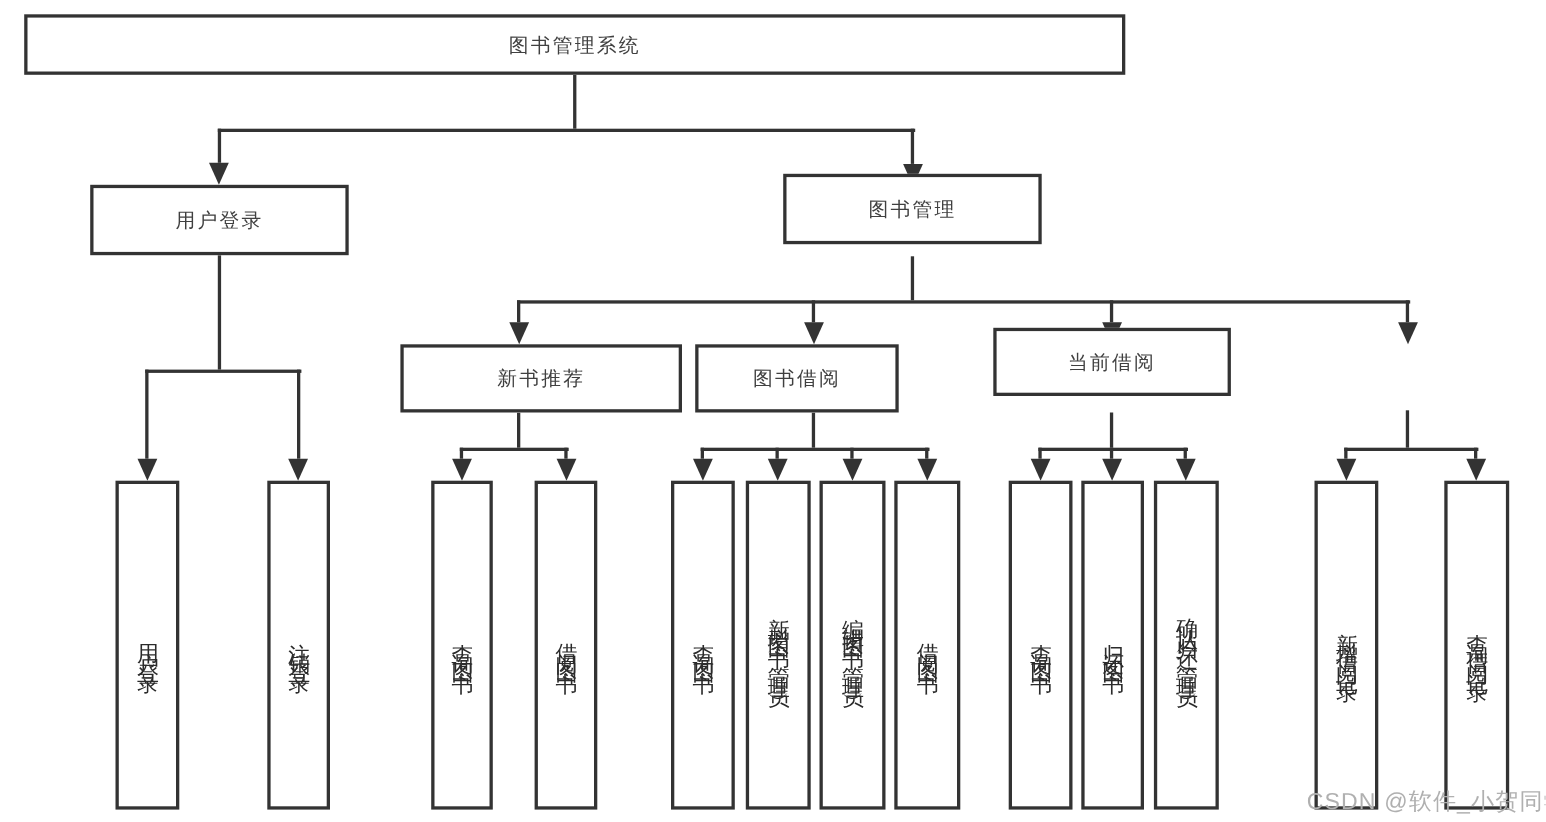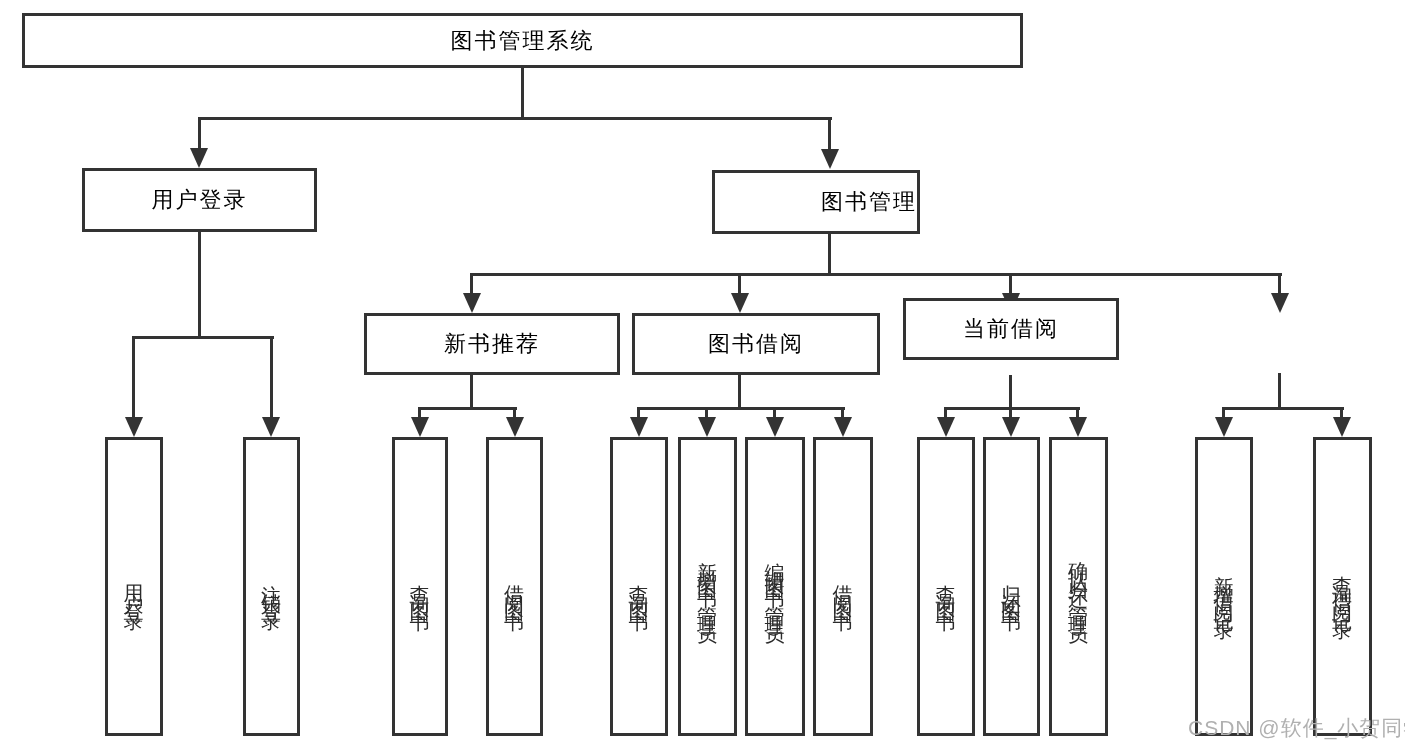--- a/index.html
+++ b/index.html
@@ -18,22 +18,22 @@
     position: absolute;
     background: #ffffff;
     border: 3px solid #333333;
     box-sizing: border-box;
     display: flex;
     align-items: center;
     justify-content: center;
     z-index: 2;
   }
   .hlabel {
-    font-size: 22px;
-    color: #000000;
+    font-size: 18px;
+    color: #404040;
     letter-spacing: 2px;
     white-space: nowrap;
   }
   .vlabel {
     writing-mode: vertical-rl;
     text-orientation: mixed;
     font-size: 20px;
     line-height: 1.2;
     letter-spacing: 9px;
     color: #2b2b2b;
@@ -74,21 +74,21 @@
     <div class="vline" style="left:198px; top:117px; height:31px;"></div>
     <div class="arrow" style="left:190px; top:148px;"></div>
     <div class="vline" style="left:828px; top:117px; height:32px;"></div>
     <div class="arrow" style="left:821px; top:149px;"></div>
   </div>
 
   <div class="box" style="left:82px; top:168px; width:235px; height:64px;">
     <span class="hlabel">用户登录</span>
   </div>
 
-  <div class="box" style="left:712px; top:170px; width:208px; height:64px;justify-content:flex-end;">
+  <div class="box" style="left:712px; top:158px; width:235px; height:64px;">
     <span class="hlabel">图书管理</span>
   </div>
 
   <div>
     <div class="vline" style="left:198px; top:232px; height:104px;"></div>
     <div class="hline" style="left:132px; top:336px; width:142px;"></div>
     <div class="vline" style="left:132px; top:336px; height:81px;"></div>
     <div class="arrow" style="left:125px; top:417px;"></div>
     <div class="vline" style="left:270px; top:336px; height:81px;"></div>
     <div class="arrow" style="left:262px; top:417px;"></div>
@@ -103,21 +103,21 @@
     <div class="arrow" style="left:731px; top:293px;"></div>
     <div class="vline" style="left:1009px; top:273px; height:20px;"></div>
     <div class="arrow" style="left:1002px; top:293px;"></div>
     <div class="vline" style="left:1278px; top:273px; height:20px;"></div>
     <div class="arrow" style="left:1271px; top:293px;"></div>
   </div>
 
   <div class="box" style="left:364px; top:313px; width:256px; height:62px;">
     <span class="hlabel">新书推荐</span>
   </div>
-  <div class="box" style="left:632px; top:313px; width:248px; height:62px;">
+  <div class="box" style="left:632px; top:313px; width:185px; height:62px;">
     <span class="hlabel">图书借阅</span>
   </div>
   <div class="box" style="left:903px; top:298px; width:216px; height:62px;">
     <span class="hlabel">当前借阅</span>
   </div>
 
   <div>
     <div class="vline" style="left:470px; top:375px; height:32px;"></div>
     <div class="hline" style="left:418px; top:407px; width:99px;"></div>
     <div class="vline" style="left:418px; top:407px; height:10px;"></div>

